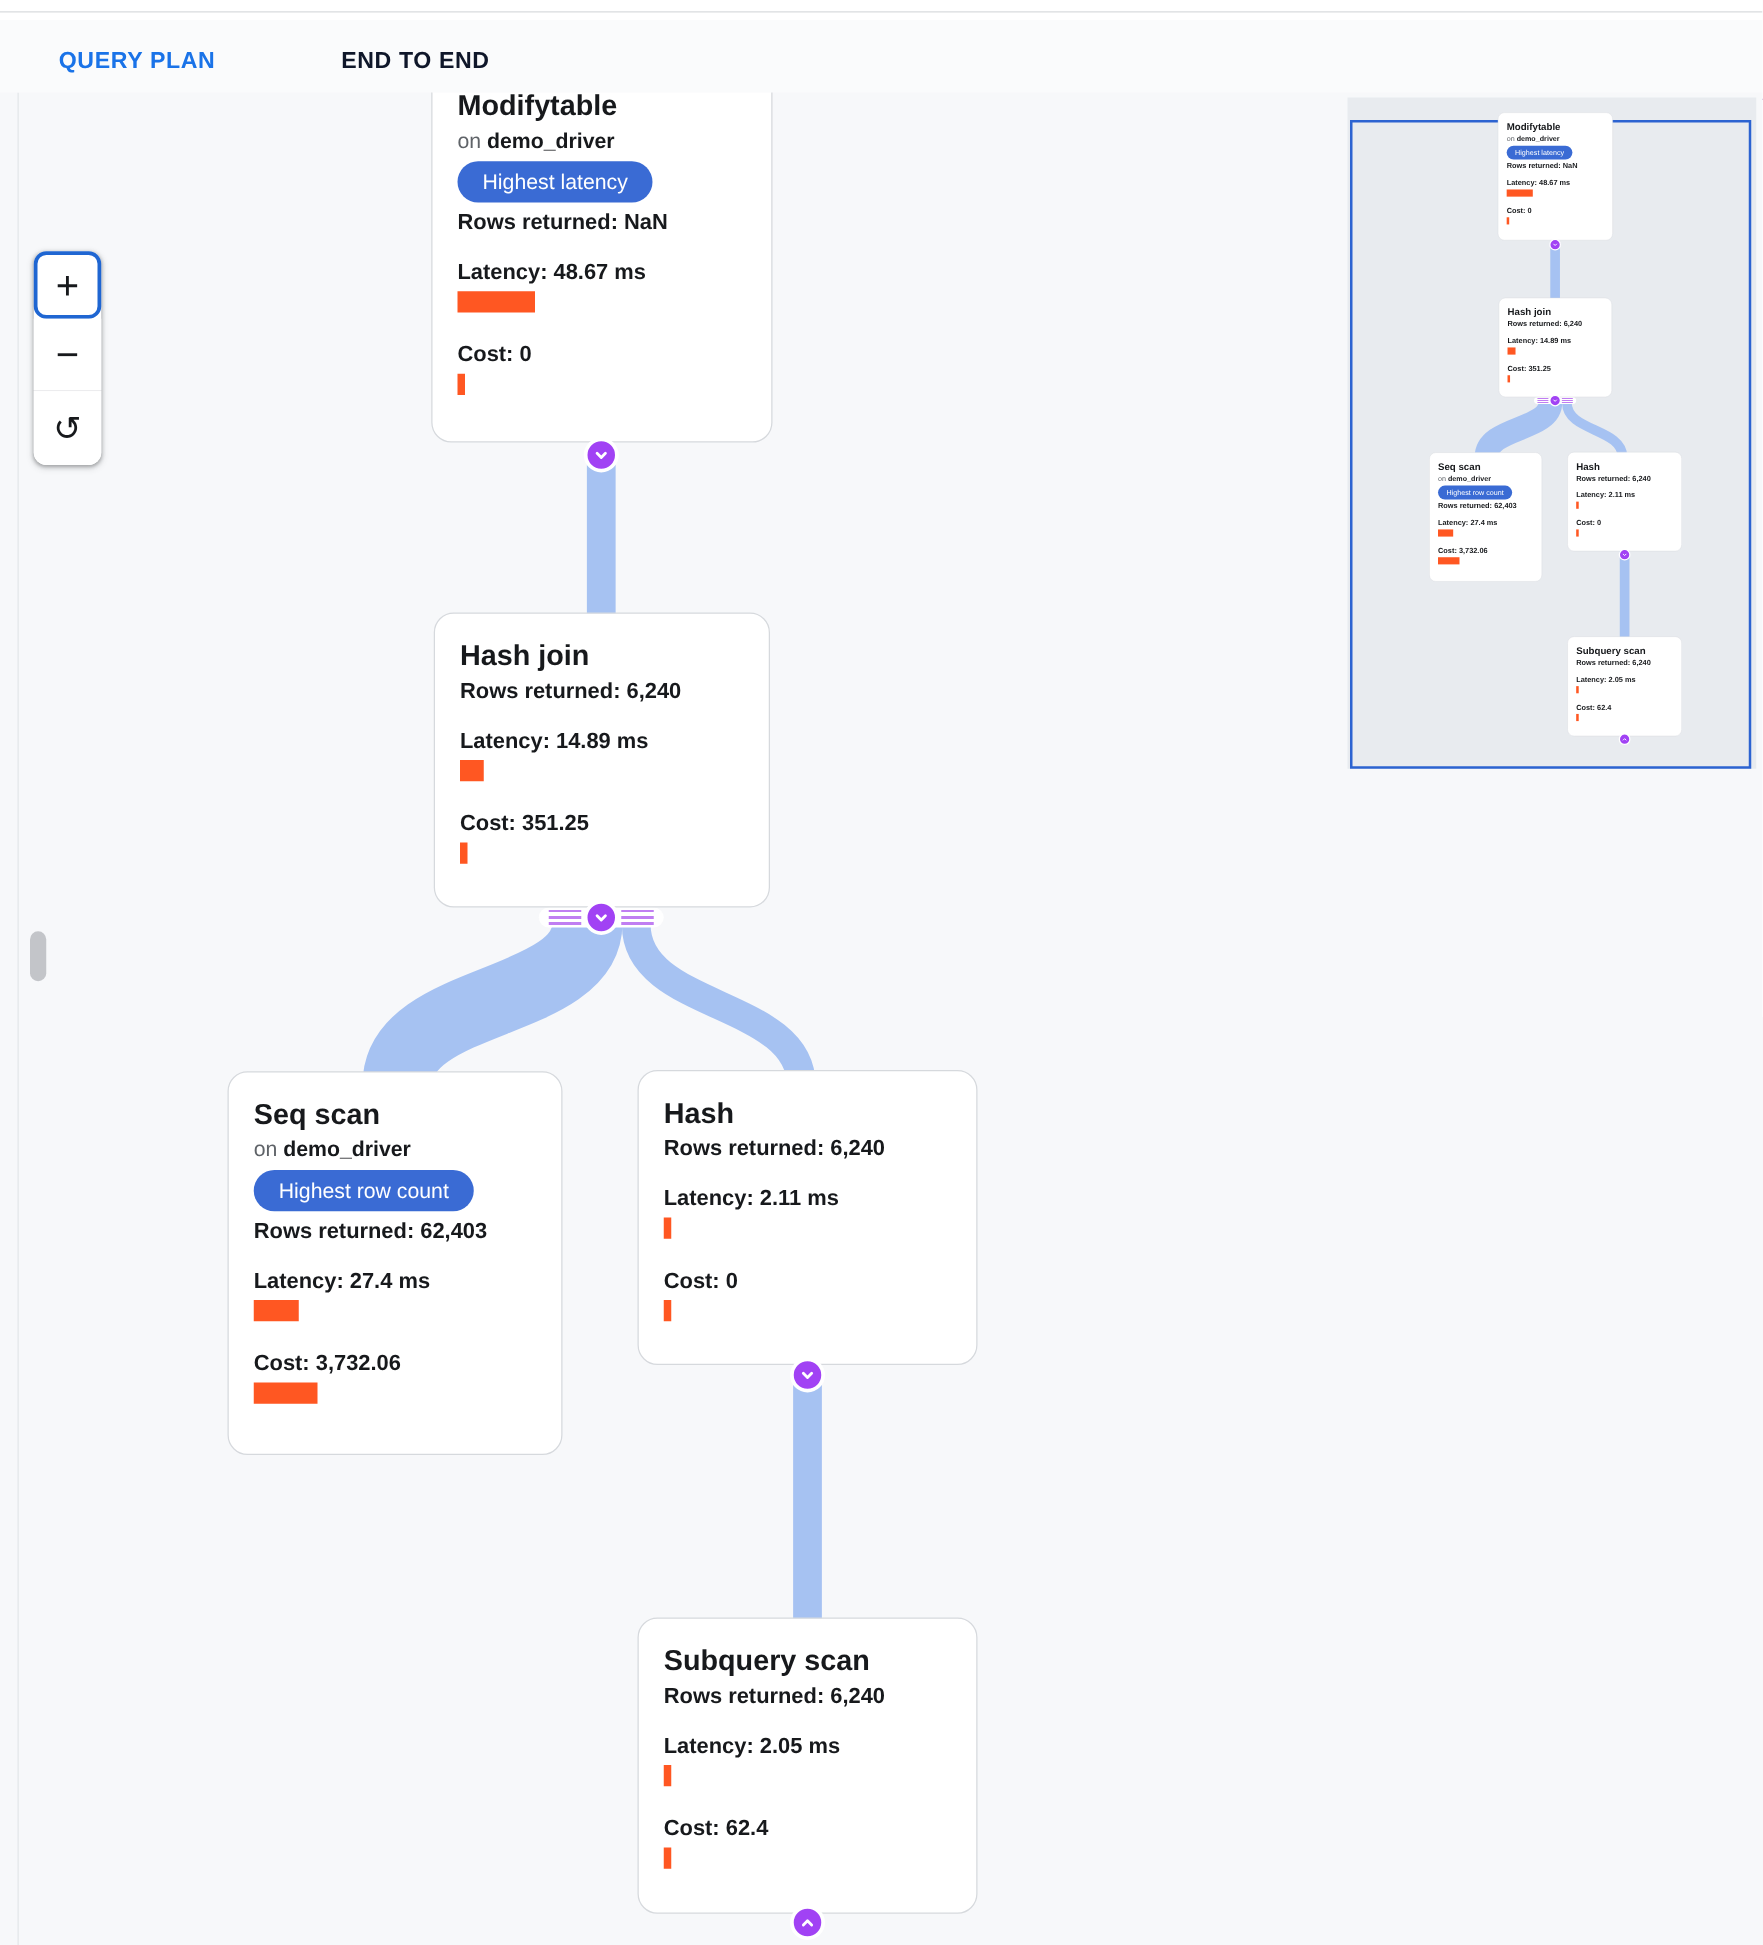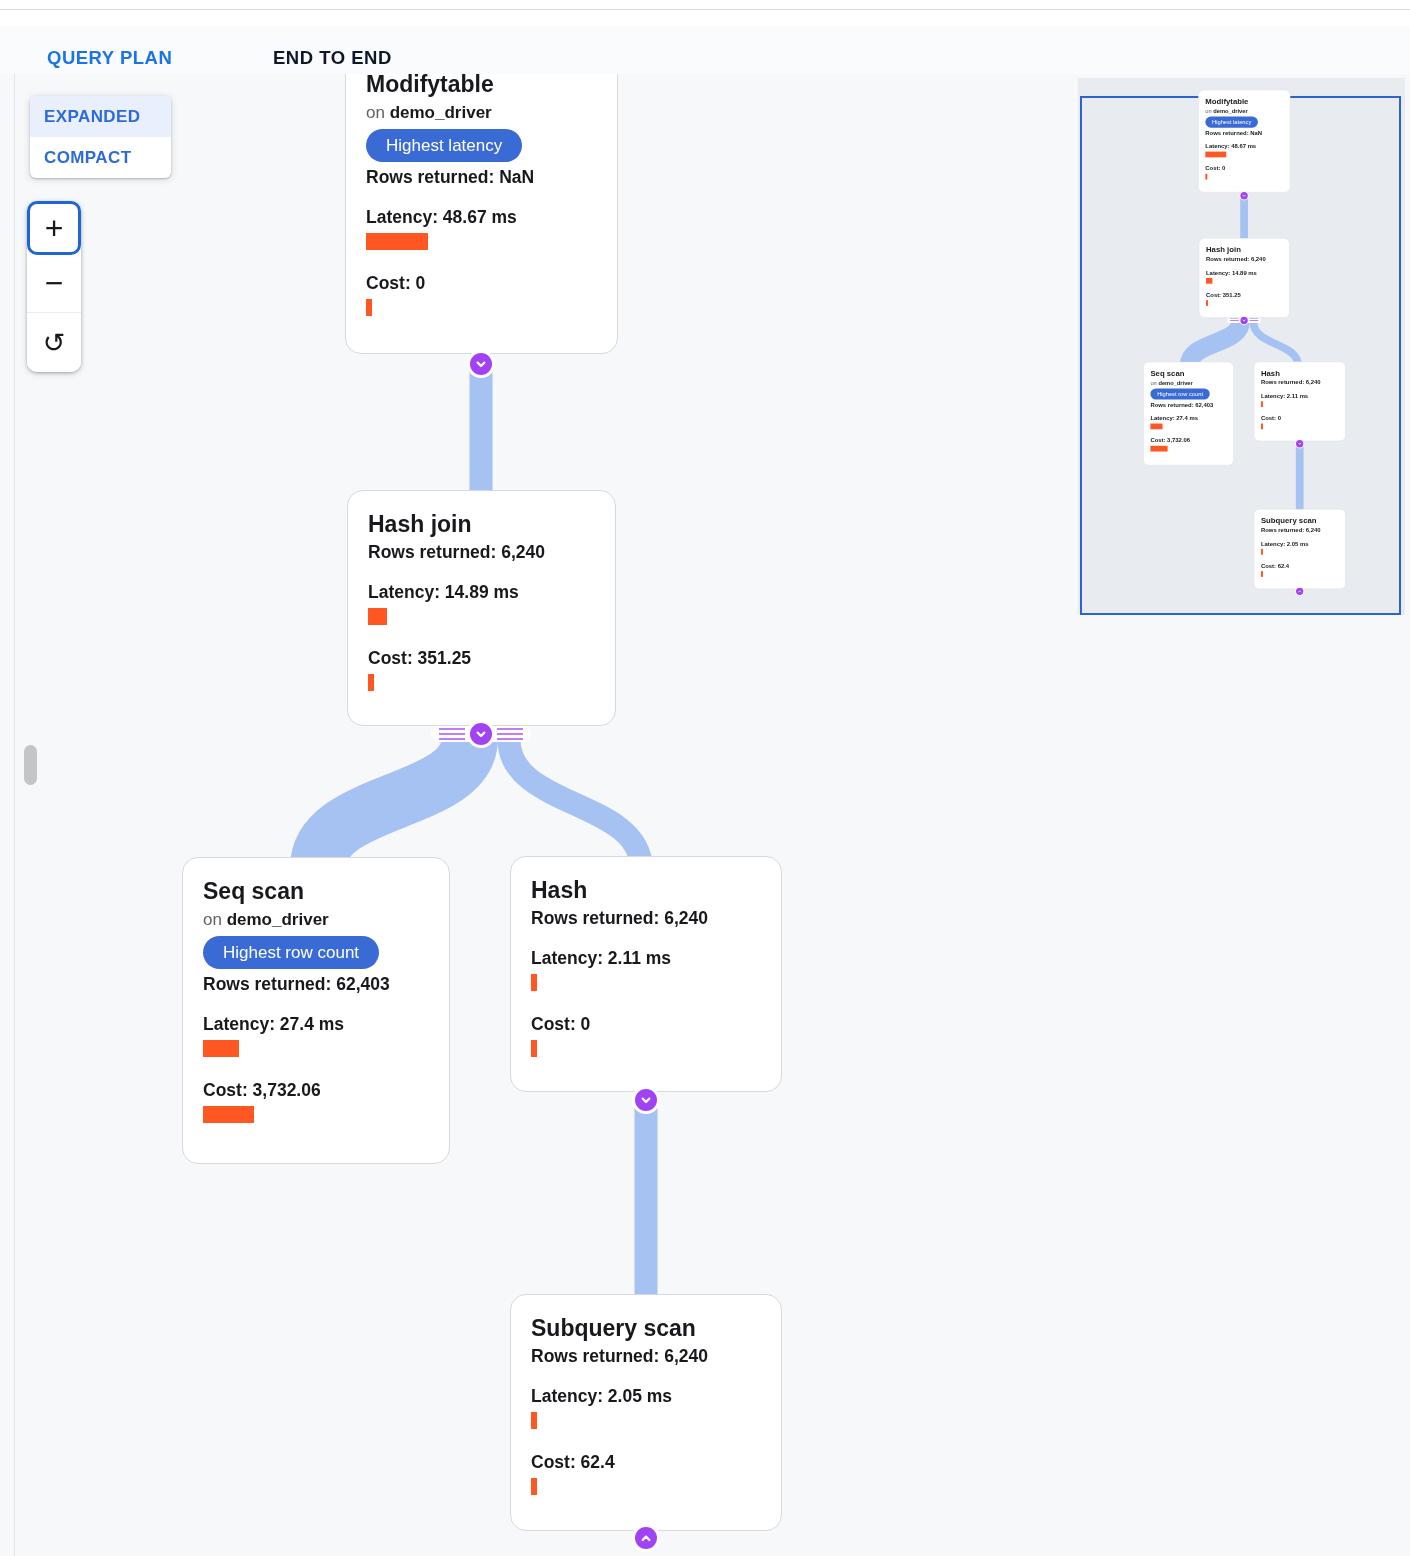--- a/index.html
+++ b/index.html
@@ -2,21 +2,21 @@
 <html><head>
 <meta charset="utf-8">
 <style>
   html,body{margin:0;padding:0;background:#fff;}
   body{width:1410px;height:1556px;position:relative;overflow:hidden;
        font-family:"Liberation Sans",sans-serif;color:#1f2023;}
 
   
   .top-strip{position:absolute;left:0;top:0;width:100%;height:9px;background:#ffffff;
              border-bottom:1px solid #d9dbde;}
-  .tabbar{position:absolute;left:0;top:26px;width:100%;height:63px;background:#fafbfc;
+  .tabbar{position:absolute;left:0;top:16px;width:100%;height:63px;background:#fafbfc;
           border-bottom:1px solid #4c1d95;}
   .tab{position:absolute;top:0;height:63px;display:flex;align-items:center;
        font-size:18.5px;font-weight:700;letter-spacing:.5px;cursor:pointer;}
   .tab.active{color:#1a73e8;}
   .tab.inactive{color:#0f172a;}
   .tab-qp{left:47px;}
   .tab-e2e{left:273px;}
   .tab-underline{position:absolute;left:7px;top:59px;width:220px;height:4px;background:#1a73e8;}
 
   
@@ -174,24 +174,20 @@
           </svg>
     </div>
     <div class="conn c4">
       <svg width="16" height="16" viewBox="0 0 24 24">
             <path d="M7 15l5-5 5 5" stroke="#fff" stroke-width="3.4" fill="none" stroke-linecap="round" stroke-linejoin="round"></path>
           </svg>
     </div>
   </div>
 </div>
 
-  <div class="layout-card">
-    <div class="layout-opt sel">EXPANDED</div>
-    <div class="layout-opt">COMPACT</div>
-  </div>
 
   <div class="zoom-stack">
     <div class="zbtn plus">+</div>
     <div class="zbtn minus">−</div>
     <div class="zbtn reset">↺</div>
   </div>
 
   <div class="minimap">
     <div class="mini-viewport"></div>
     <div class="mini-wrap" id="graph-mini">

